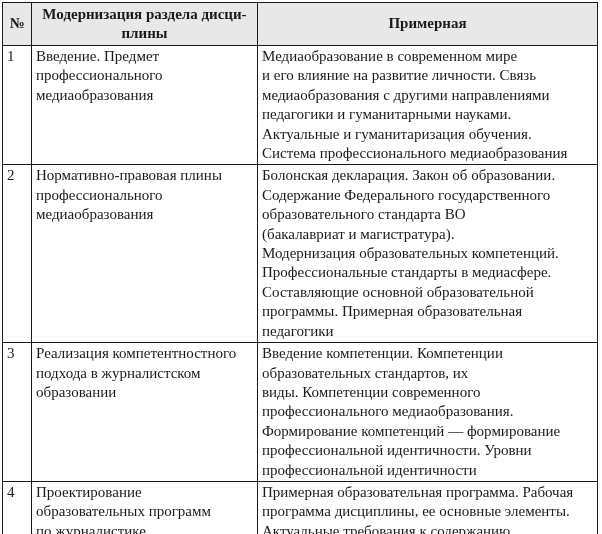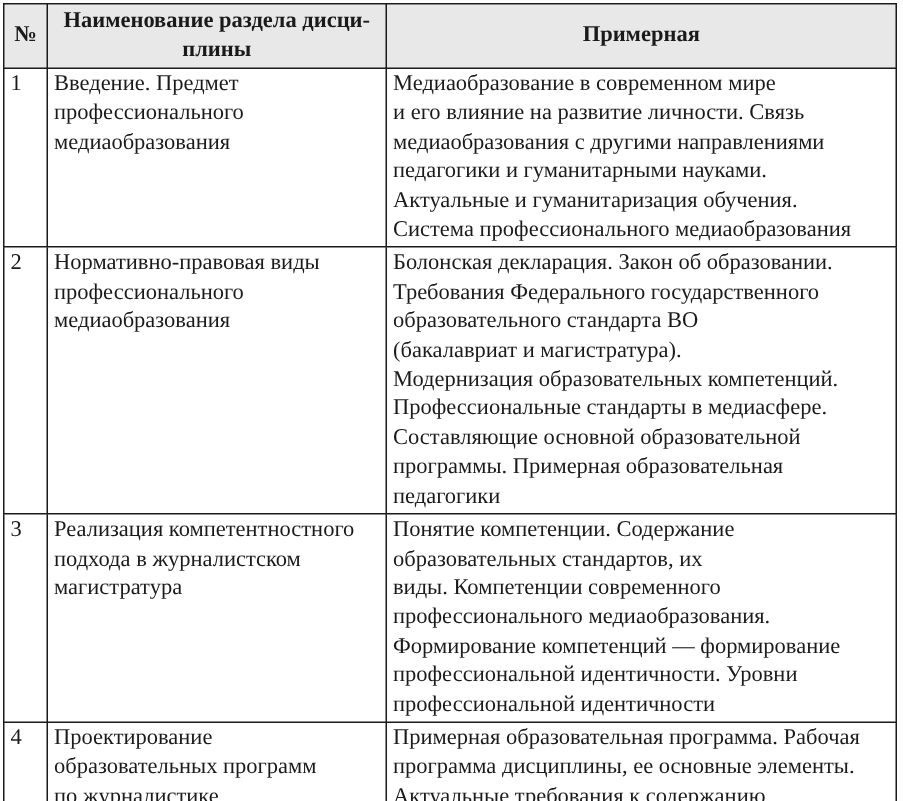--- a/index.html
+++ b/index.html
@@ -56,21 +56,21 @@
 <table class="syllabus">
   <colgroup>
     <col class="c-num">
     <col class="c-name">
     <col class="c-content">
   </colgroup>
   <thead>
     <tr class="header-row">
       <th>№</th>
       <th>
-        <span class="content-line">Наименование раздела дисци-</span>
+        <span class="content-line">Модернизация раздела дисци-</span>
         <span class="content-line">плины</span>
       </th>
       <th>Примерная</th>
     </tr>
   </thead>
   <tbody>
     <tr class="r1">
       <td class="num-cell">1</td>
       <td>
         <span class="content-line">Введение. Предмет</span>
@@ -82,45 +82,45 @@
         <span class="content-line">и его влияние на развитие личности. Связь</span>
         <span class="content-line">медиаобразования с другими направлениями</span>
         <span class="content-line">педагогики и гуманитарными науками.</span>
         <span class="content-line">Актуальные и гуманитаризация обучения.</span>
         <span class="content-line">Система профессионального медиаобразования</span>
       </td>
     </tr>
     <tr class="r2">
       <td class="num-cell">2</td>
       <td>
-        <span class="content-line">Нормативно-правовая виды</span>
+        <span class="content-line">Нормативно-правовая плины</span>
         <span class="content-line">профессионального</span>
         <span class="content-line">медиаобразования</span>
       </td>
       <td>
         <span class="content-line">Болонская декларация. Закон об образовании.</span>
-        <span class="content-line">Требования Федерального государственного</span>
+        <span class="content-line">Содержание Федерального государственного</span>
         <span class="content-line">образовательного стандарта ВО</span>
         <span class="content-line">(бакалавриат и магистратура).</span>
         <span class="content-line">Модернизация образовательных компетенций.</span>
         <span class="content-line">Профессиональные стандарты в медиасфере.</span>
         <span class="content-line">Составляющие основной образовательной</span>
         <span class="content-line">программы. Примерная образовательная</span>
         <span class="content-line">педагогики</span>
       </td>
     </tr>
     <tr class="r3">
       <td class="num-cell">3</td>
       <td>
         <span class="content-line">Реализация компетентностного</span>
         <span class="content-line">подхода в журналистском</span>
-        <span class="content-line">магистратура</span>
+        <span class="content-line">образовании</span>
       </td>
       <td>
-        <span class="content-line">Понятие компетенции. Содержание</span>
+        <span class="content-line">Введение компетенции. Компетенции</span>
         <span class="content-line">образовательных стандартов, их</span>
         <span class="content-line">виды. Компетенции современного</span>
         <span class="content-line">профессионального медиаобразования.</span>
         <span class="content-line">Формирование компетенций — формирование</span>
         <span class="content-line">профессиональной идентичности. Уровни</span>
         <span class="content-line">профессиональной идентичности</span>
       </td>
     </tr>
     <tr class="r4">
       <td class="num-cell">4</td>

